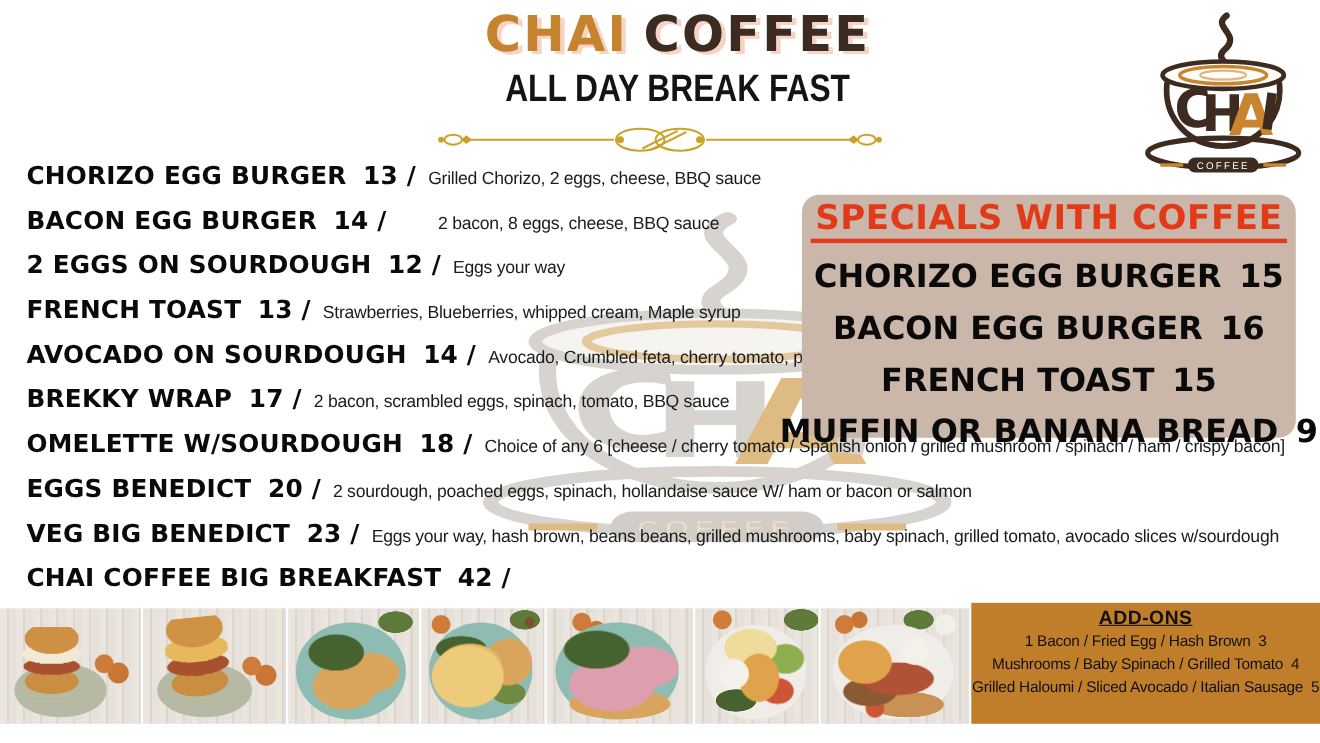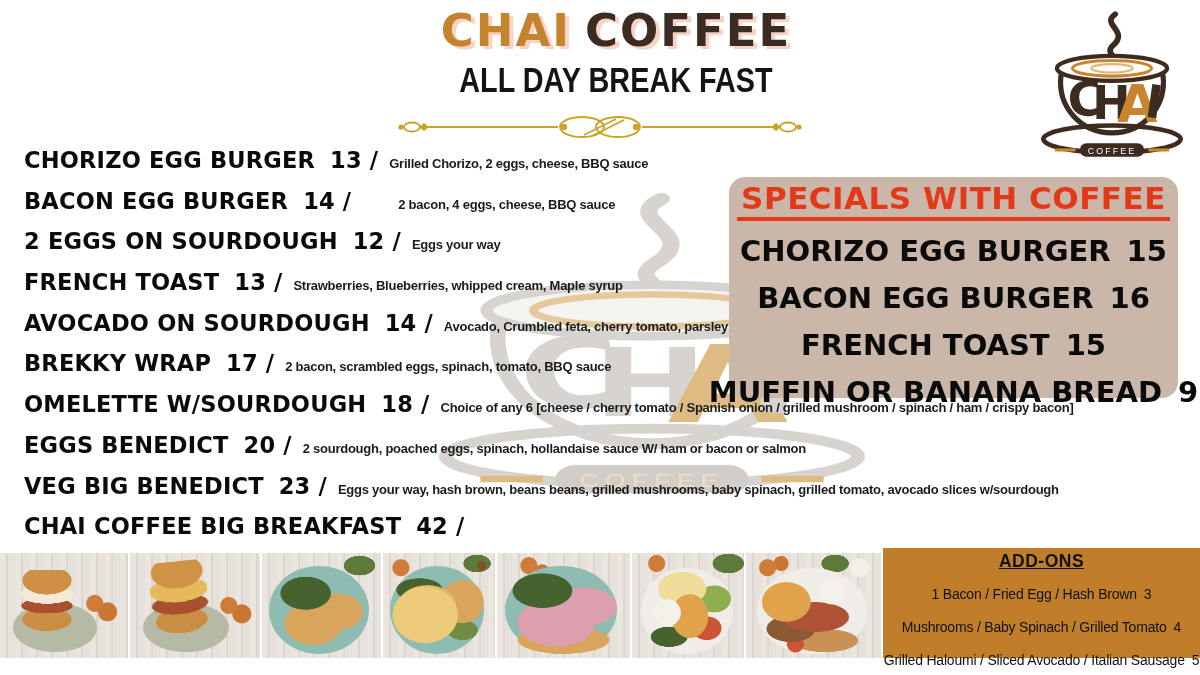--- a/index.html
+++ b/index.html
@@ -38,21 +38,21 @@
   .watermark .lg-banner{fill:#d2cdc8;}
   .watermark .lg-banner-text{fill:#ecdfc4;}
 
   
   .menu{position:absolute;top:147px;left:24px;width:1172px;z-index:3;}
   .menu-row{height:40.7px;display:flex;align-items:baseline;white-space:nowrap;}
   .mi-name,.mi-price,.mi-slash{font-family:"DejaVu Sans",sans-serif;font-weight:bold;
         font-size:22.5px;color:#0a0a0a;letter-spacing:.2px;}
   .mi-price{margin-left:15px;}
   .mi-slash{margin-left:8px;margin-right:11px;}
-  .mi-desc{font-size:13px;letter-spacing:-.25px;color:#1b1b1b;font-weight:bold;}
+  .mi-desc{font-size:16px;letter-spacing:-.25px;color:#1b1b1b;}
   .desc-indent{margin-left:36px;}
 
   
   .specials{position:absolute;left:729px;top:177px;width:449px;height:221px;z-index:4;
             background:var(--specials-bg);border-radius:16px;display:flex;flex-direction:column;
             align-items:center;padding-top:5px;box-sizing:border-box;}
   .specials-title{font-family:"DejaVu Sans",sans-serif;font-weight:bold;font-size:31px;
             color:var(--specials-red);border-bottom:4px solid var(--specials-red);
             padding:0 4px 2px;letter-spacing:.5px;line-height:1.05;}
   .specials-item{margin-top:13px;font-family:"DejaVu Sans",sans-serif;font-weight:bold;
@@ -148,21 +148,21 @@
       radial-gradient(circle at 66% 26%,#eda722 0 6px,transparent 7px),
       radial-gradient(ellipse 22% 24% at 26% 38%,#e0a24a 0 96%,transparent 100%),
       radial-gradient(ellipse 30% 18% at 52% 56%,#b05236 0 96%,transparent 100%),
       radial-gradient(ellipse 22% 16% at 30% 70%,#8a5a32 0 96%,transparent 100%),
       radial-gradient(circle at 34% 88%,#cd5434 0 8px,transparent 9px),
       radial-gradient(ellipse 30% 14% at 60% 84%,#c99153 0 96%,transparent 100%);}
 
   
   .addons{position:absolute;left:883px;top:548px;width:317px;height:110px;z-index:5;
           background:var(--addons-bg);display:flex;flex-direction:column;align-items:center;
-          box-sizing:border-box;padding-top:3px;color:#111;gap:12px;}
+          box-sizing:border-box;padding-top:3px;color:#111;}
   .addons-title{font-weight:bold;font-size:17.5px;text-decoration:underline;letter-spacing:.5px;}
   .addon-line{font-size:14px;line-height:21px;letter-spacing:-.2px;white-space:nowrap;}
   .addon-line .ad-price{margin-left:7px;}
 </style>
 </head>
 <body>
 
 <div class="page">
 
   <div class="title">
@@ -244,21 +244,21 @@
     <div class="menu-row">
       <span class="mi-name">CHORIZO EGG BURGER</span>
       <span class="mi-price">13</span>
       <span class="mi-slash">/</span>
       <span class="mi-desc">Grilled Chorizo, 2 eggs, cheese, BBQ sauce</span>
     </div>
     <div class="menu-row">
       <span class="mi-name">BACON EGG BURGER</span>
       <span class="mi-price">14</span>
       <span class="mi-slash">/</span>
-      <span class="mi-desc desc-indent">2 bacon, 4 eggs, cheese, BBQ sauce</span>
+      <span class="mi-desc desc-indent">2 bacon, 8 eggs, cheese, BBQ sauce</span>
     </div>
     <div class="menu-row">
       <span class="mi-name">2 EGGS ON SOURDOUGH</span>
       <span class="mi-price">12</span>
       <span class="mi-slash">/</span>
       <span class="mi-desc">Eggs your way</span>
     </div>
     <div class="menu-row">
       <span class="mi-name">FRENCH TOAST</span>
       <span class="mi-price">13</span>

